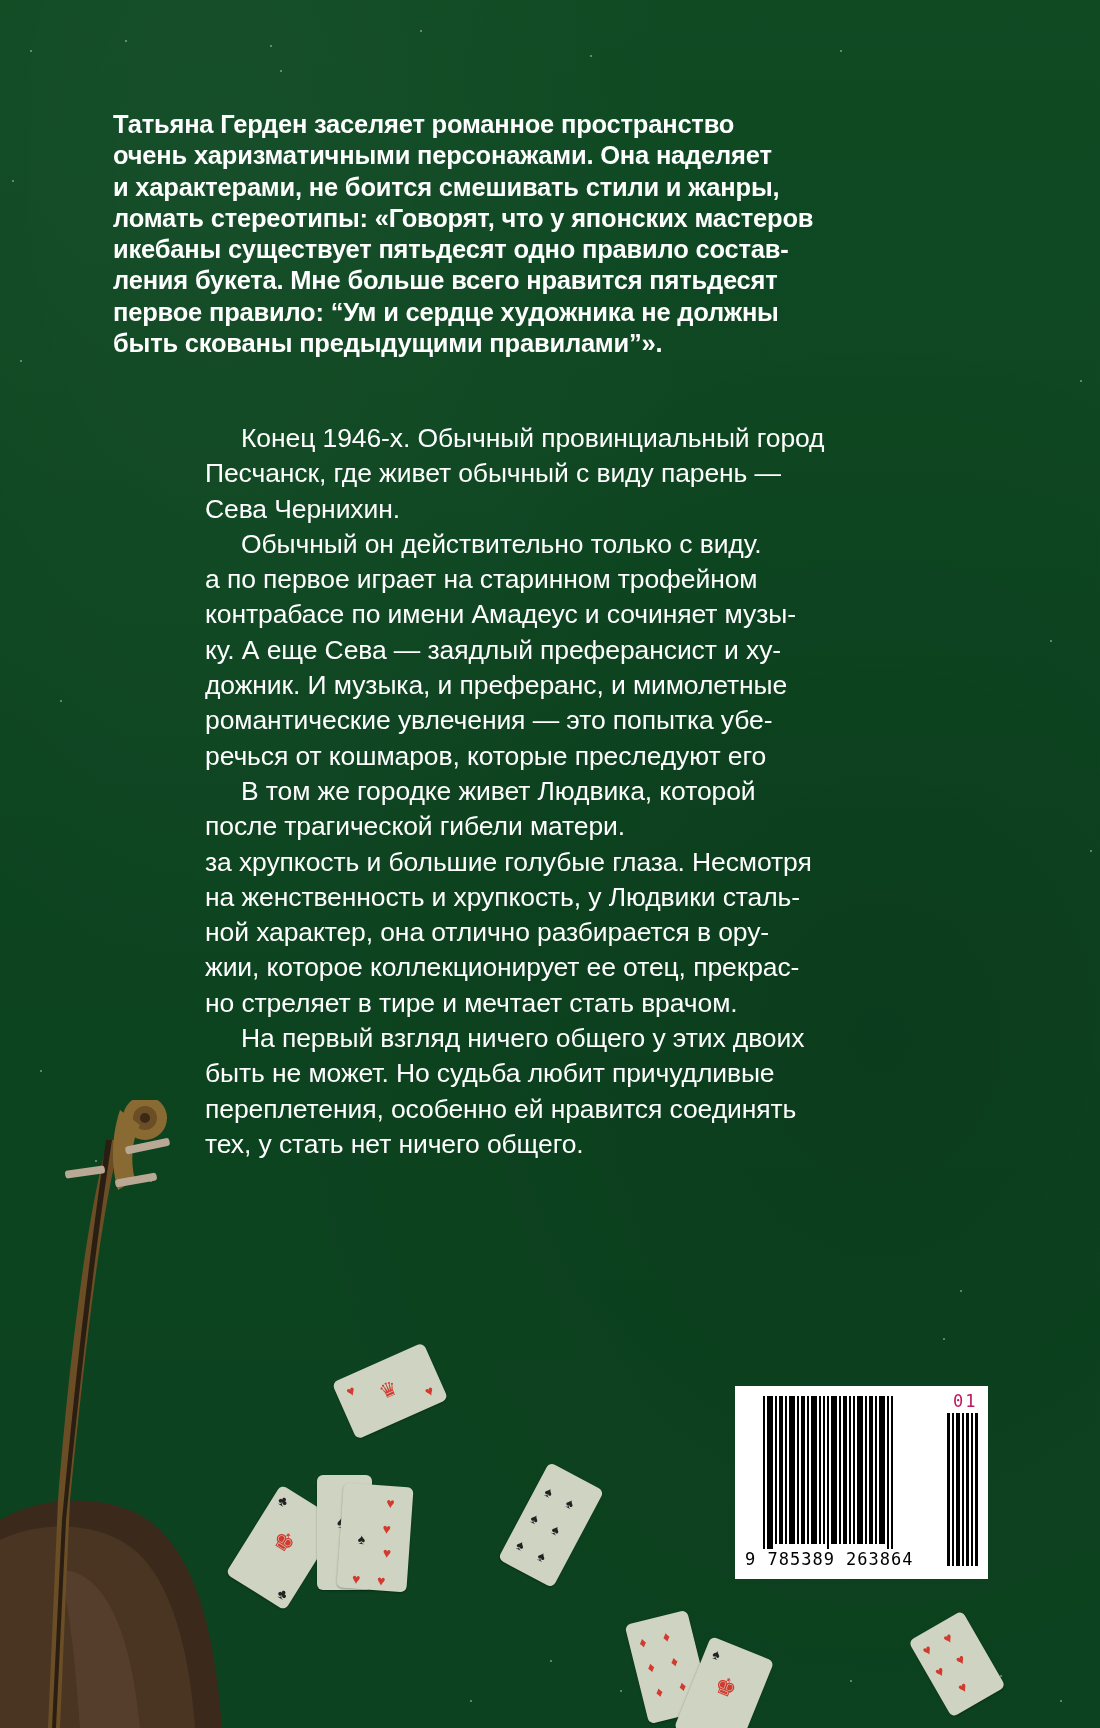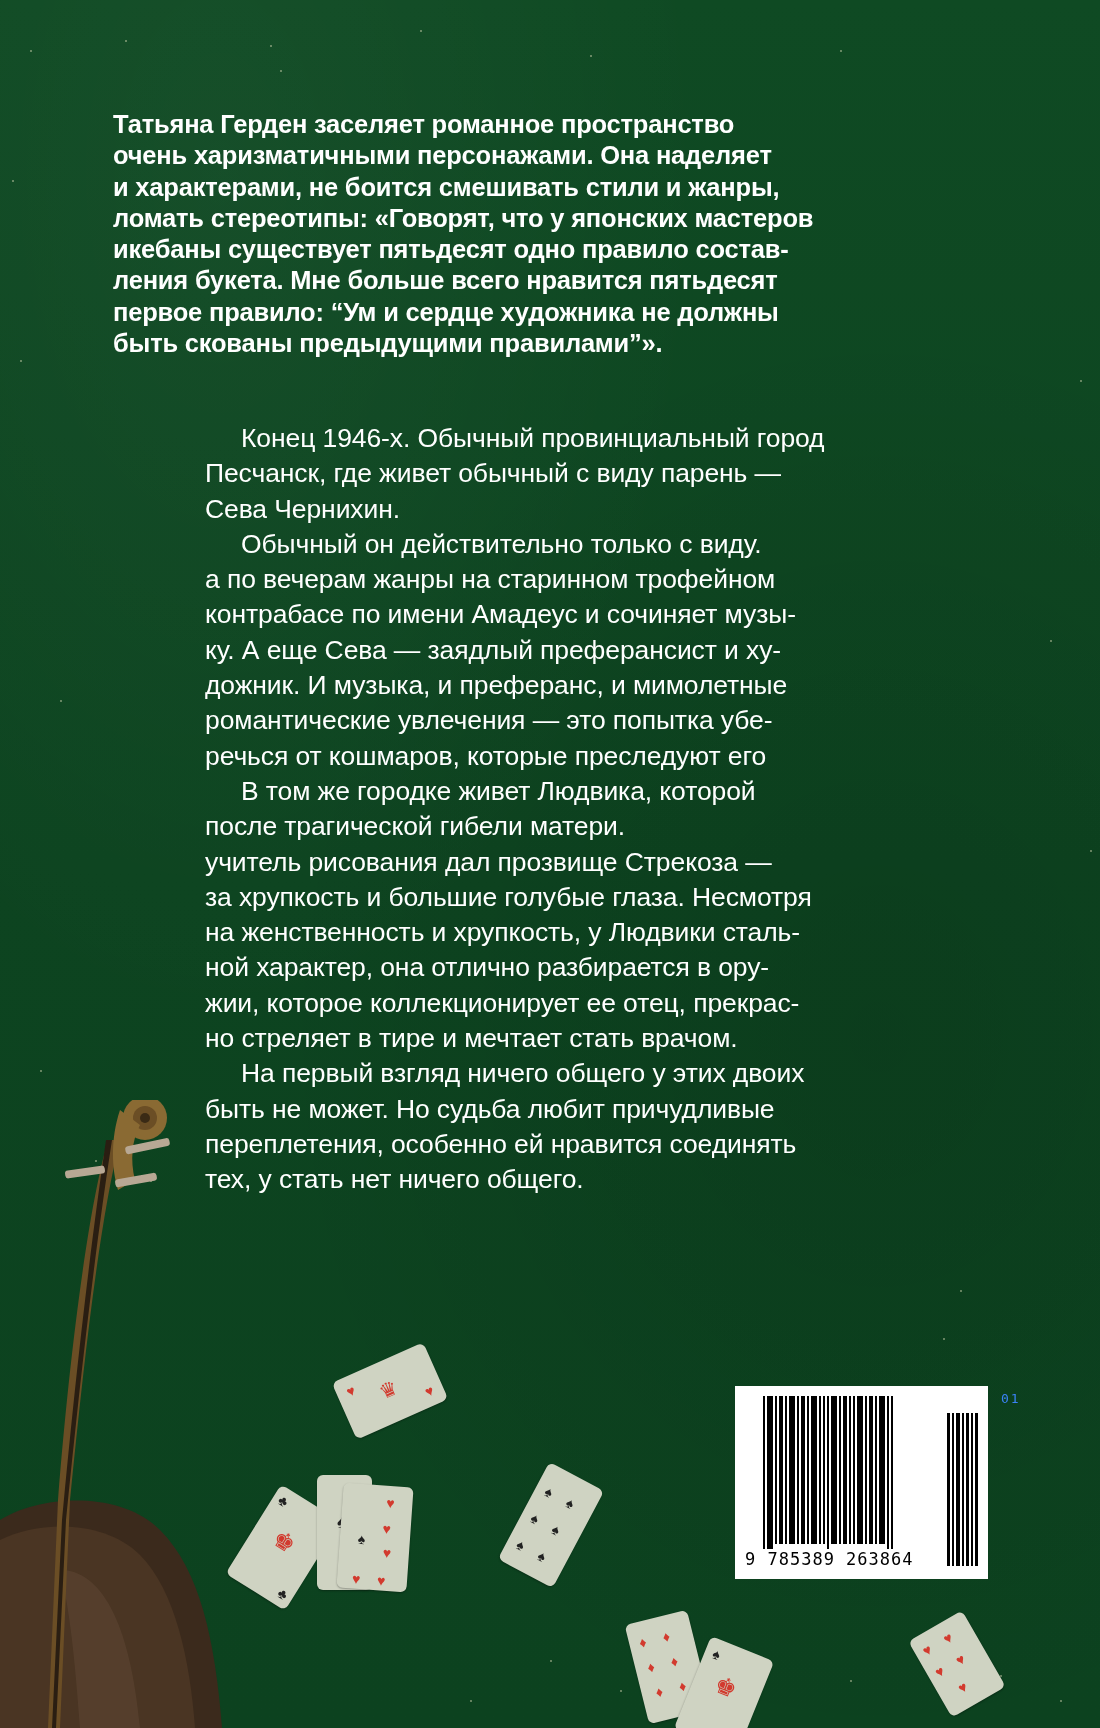--- a/index.html
+++ b/index.html
@@ -98,25 +98,24 @@
       font-family: "DejaVu Sans Mono", monospace;
       font-size: 17px;
       letter-spacing: 1px;
       background: #fff;
       padding: 0 2px;
     }
     .barcode-addon-number {
       position: absolute;
       left: 218px;
       top: 5px;
-      color: #3b82f6;
+      color: #be185d;
       font-family: "DejaVu Sans Mono", monospace;
-      font-size: 13px;
+      font-size: 17px;
       letter-spacing: 2px;
-      margin-left: 48px;
     }
     .card {
       position: absolute;
       background: #cfd3c2;
       border-radius: 6px;
       box-shadow: 0 1px 2px rgba(0,0,0,0.3);
     }
     .card .pip {
       position: absolute;
       font-size: 14px;
@@ -173,29 +172,28 @@
   <span class="line">ления букета. Мне больше всего нравится пятьдесят</span>
   <span class="line">первое правило: “Ум и сердце художника не должны</span>
   <span class="line">быть скованы предыдущими правилами”».</span>
 </div>
 
 <div class="body-text">
   <span class="line indent">Конец 1946-х. Обычный провинциальный город</span>
   <span class="line">Песчанск, где живет обычный с виду парень —</span>
   <span class="line">Сева Чернихин.</span>
   <span class="line indent">Обычный он действительно только с виду.</span>
-  <span class="line">а по вечерам жанры на старинном трофейном</span>
+  <span class="line">а по первое играет на старинном трофейном</span>
   <span class="line">контрабасе по имени Амадеус и сочиняет музы-</span>
   <span class="line">ку. А еще Сева — заядлый преферансист и ху-</span>
   <span class="line">дожник. И музыка, и преферанс, и мимолетные</span>
   <span class="line">романтические увлечения — это попытка убе-</span>
   <span class="line">речься от кошмаров, которые преследуют его</span>
   <span class="line indent">В том же городке живет Людвика, которой</span>
   <span class="line">после трагической гибели матери.</span>
-  <span class="line">учитель рисования дал прозвище Стрекоза —</span>
   <span class="line">за хрупкость и большие голубые глаза. Несмотря</span>
   <span class="line">на женственность и хрупкость, у Людвики сталь-</span>
   <span class="line">ной характер, она отлично разбирается в ору-</span>
   <span class="line">жии, которое коллекционирует ее отец, прекрас-</span>
   <span class="line">но стреляет в тире и мечтает стать врачом.</span>
   <span class="line indent">На первый взгляд ничего общего у этих двоих</span>
   <span class="line">быть не может. Но судьба любит причудливые</span>
   <span class="line">переплетения, особенно ей нравится соединять</span>
   <span class="line">тех, у стать нет ничего общего.</span>
 </div>

